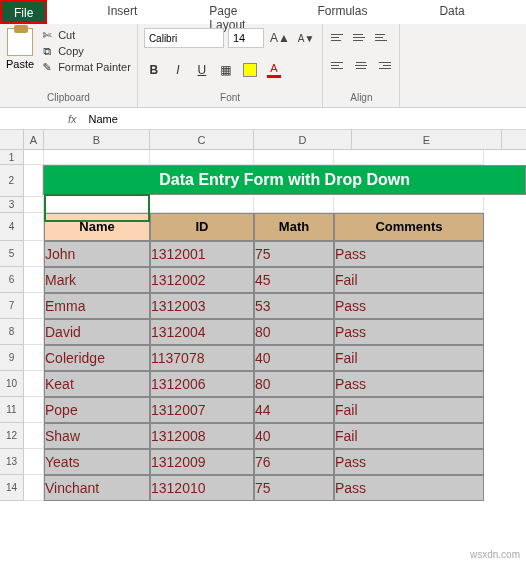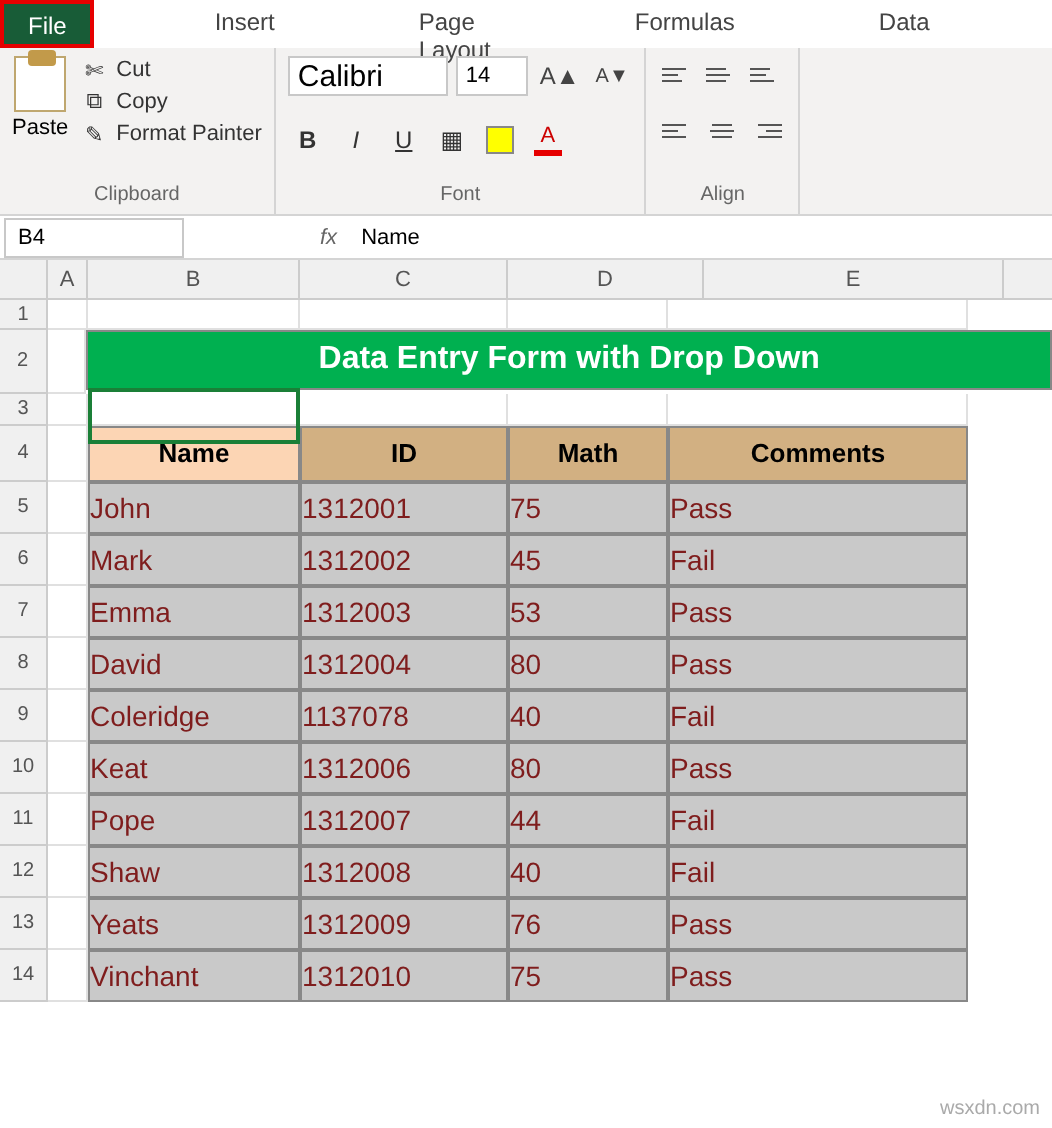--- a/index.html
+++ b/index.html
@@ -18,21 +18,21 @@
 
 .paste-btn { display: flex; flex-direction: column; align-items: center; font-size: 11px; gap: 2px; cursor: pointer; }
 .paste-icon { width: 26px; height: 28px; background: #fff; border: 1px solid #bfa76f; position: relative; }
 .paste-icon::before { content:""; position:absolute; top:-4px; left:6px; width:14px; height:8px; background:#c29a4a; border-radius:2px; }
 
 .cb-list { display:flex; flex-direction:column; gap:2px; font-size:11px; color:#333; }
 .cb-item { display:flex; align-items:center; gap:4px; cursor:pointer; }
 .mini-icon { width:14px; height:14px; display:inline-flex; align-items:center; justify-content:center; }
 
 .font-group .row1 { display:flex; gap:4px; align-items:center; }
-.font-name { width:80px; height:20px; font-size:15px; border:1px solid #c8c8c8; background:#fff; padding:0 4px; }
+.font-name { width:80px; height:20px; font-size:10px; border:1px solid #c8c8c8; background:#fff; padding:0 4px; }
 .font-size { width:36px; height:20px; font-size:11px; border:1px solid #c8c8c8; background:#fff; padding:0 4px; text-align:left;}
 .aa { font-size:12px; color:#444; cursor:pointer; padding:0 2px; }
 .font-group .row2 { display:flex; gap:4px; margin-top:6px; align-items:center; }
 .fb { width:20px; height:20px; display:flex; align-items:center; justify-content:center; font-size:12px; color:#333; cursor:pointer; border:1px solid transparent; }
 .bold{font-weight:bold;} .italic{font-style:italic;} .underline{text-decoration:underline;}
 .fill-swatch{width:14px;height:14px;background:#ffff00;border:1px solid #888;}
 .font-swatch{width:14px;height:3px;background:#e60000;}
 
 .align-group .row { display:flex; gap:2px; }
 .align-btn { width:20px; height:18px; display:flex; flex-direction:column; justify-content:center; gap:2px; cursor:pointer; padding:2px;}
@@ -171,21 +171,20 @@
             <span style="width:8px;margin-left:auto;"></span>
             <span style="width:12px;margin-left:auto;"></span>
           </div>
       </div>
     </div>
     <div class="group-label">Align</div>
   </div>
 </div>
 
 <div class="namebox-row">
-  <div class="name-box">B4</div>
   <div style="width:60px;"></div>
   <div class="fx-label">fx</div>
   <div class="formula-bar">Name</div>
 </div>
 
 <div class="grid-area">
   <div class="col-headers">
     <div class="corner"></div>
     <div class="col-h col-A">A</div>
     <div class="col-h col-B">B</div>

